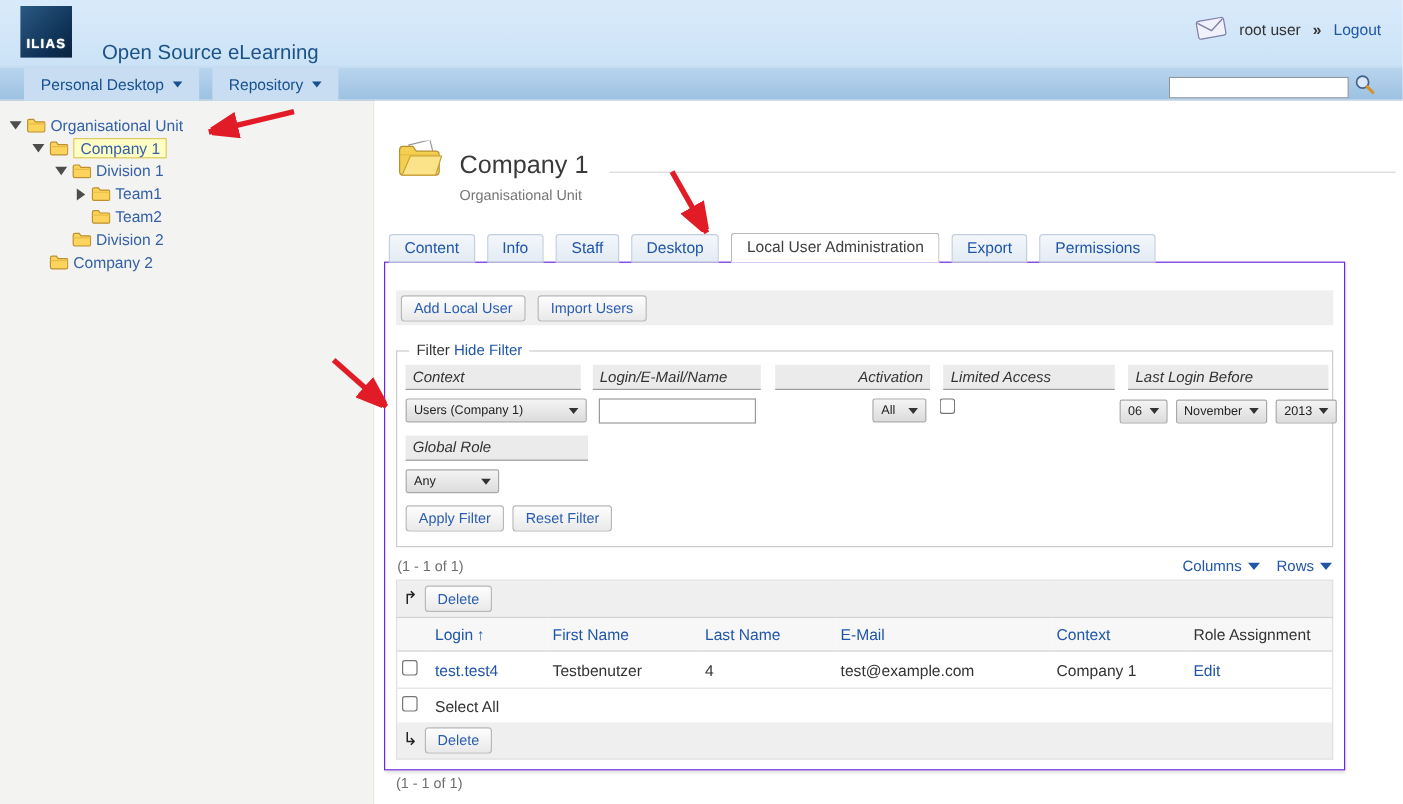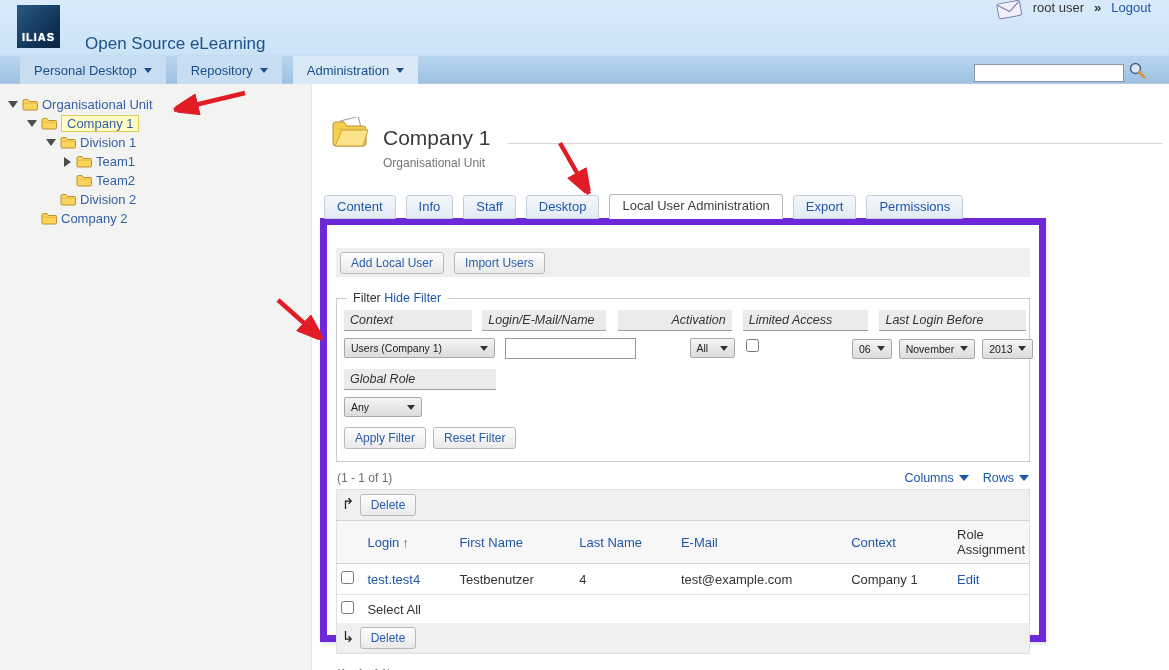--- a/index.html
+++ b/index.html
@@ -8,21 +8,21 @@
 
   
   .header { position:relative; height:55px; background:linear-gradient(#d9ebfb,#cbe2f6); }
   .logo { position:absolute; left:17px; top:5px; width:43px; height:43px;
           background:linear-gradient(135deg,#2a5a84 0%,#0e3054 70%,#0a2440 100%);
           display:flex; align-items:flex-end; }
   .logo span { color:#fff; font-weight:bold; font-size:11px; letter-spacing:1px; padding:0 0 5px 5px;
                border-bottom:0; text-shadow:0 0 1px #fff; }
   .app-title { position:absolute; left:85px; top:16px; height:55px; display:flex; align-items:center;
                font-size:17px; color:#1b5288; }
-  .header-right { position:absolute; right:18px; top:0; height:49px; display:flex; align-items:flex-start; gap:10px; font-size:13px; }
+  .header-right { position:absolute; right:18px; top:0; height:49px; display:flex; align-items:center; gap:10px; font-size:13px; }
   .mail-icon { display:inline-block; transform:rotate(-10deg); }
   .user-name { color:#333; }
   .sep { color:#333; font-weight:bold; }
   a.link { color:#2056a8; text-decoration:none; cursor:pointer; }
 
   
   .navbar { position:relative; height:29px; background:linear-gradient(#b9d5ee,#9cc1e2);
             border-top:1px solid #c4dcf2; border-bottom:1px solid #b3c9dd; }
   .nav-items { position:absolute; left:20px; top:0; height:28px; display:flex; gap:11px; }
   .nav-item { display:flex; align-items:center; gap:7px; padding:0 14px; background:#c8ddf1;
@@ -55,22 +55,22 @@
   .title-rule { flex:1; border-bottom:1px solid #d8d8d8; margin:0 0 5px 18px; }
   .page-subtitle { font-size:12px; color:#757575; margin:7px 0 0 53px; }
 
   
   .tabs { display:flex; gap:10px; margin:24px 0 -1px 12px; position:relative; z-index:2; align-items:flex-end; }
   .tab { font-size:13px; color:#2056a8; text-decoration:none; padding:3px 12px 4px;
          background:linear-gradient(#f3f7fb,#e3ebf4); border:1px solid #c3cfdd; border-radius:3px 3px 0 0; cursor:pointer; }
   .tab.active { background:#fff; color:#404040; border:1px solid #b9b9b9; border-bottom:1px solid #fff; padding-bottom:5px; }
 
   
-  .panel { position:relative; z-index:1; margin-left:8px; width:726px; height:424px; background:#fff;
-           border:7px solid #6d28d9; box-shadow:1px 2px 3px rgba(0,0,0,.12); padding:9px; }
+  .panel { position:relative; z-index:1; margin-left:8px; width:801px; height:424px; background:#fff;
+           border:1px solid #6d28d9; box-shadow:1px 2px 3px rgba(0,0,0,.12); padding:9px; }
 
   .btn { display:inline-block; background:linear-gradient(#fefefe,#e9e9e9); border:1px solid #b9b9b9;
          border-radius:3px; color:#2a5db0; font-size:12px; padding:3px 10px; text-decoration:none; cursor:pointer;
          font-family:"Liberation Sans",sans-serif; }
   .toolbar-strip { margin-top:14px; background:#efefef; height:29px; display:flex; align-items:center; gap:10px; padding:0 4px; }
 
   
   .filter-fieldset { position:relative; margin-top:21px; border:1px solid #ccc; padding:11px 3px 12px 7px; }
   .filter-legend { position:absolute; top:-8px; left:10px; background:#fff; padding:0 6px; font-size:12.5px; color:#333; }
   .f-row { display:flex; }
@@ -131,24 +131,20 @@
 </div>
 
 <div class="navbar">
   <div class="nav-items">
     <a class="nav-item">
         <span>Personal Desktop</span>
         <i class="caret-down"></i>
       </a>
     <a class="nav-item">
         <span>Repository</span>
-        <i class="caret-down"></i>
-      </a>
-    <a class="nav-item active">
-        <span>Administration</span>
         <i class="caret-down"></i>
       </a>
   </div>
   <div class="searchbox">
     <input type="text" value="" style="">
     <span>
       <svg width="19" height="19" viewBox="0 0 19 19">
           <circle cx="7.5" cy="7.5" r="5" fill="#d9e7f7" stroke="#44608a" stroke-width="1.4"></circle>
           <line x1="11.2" y1="11.2" x2="16" y2="16" stroke="#d9912e" stroke-width="2.6" stroke-linecap="round"></line>
         </svg>

